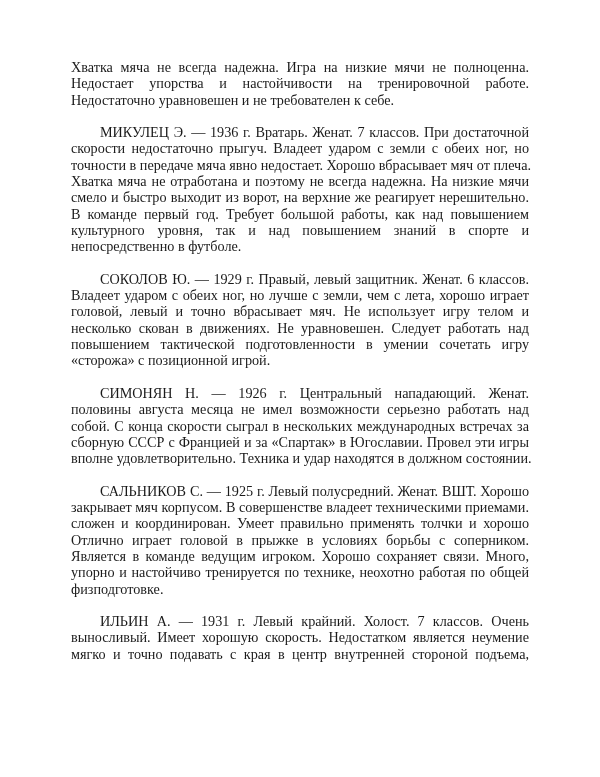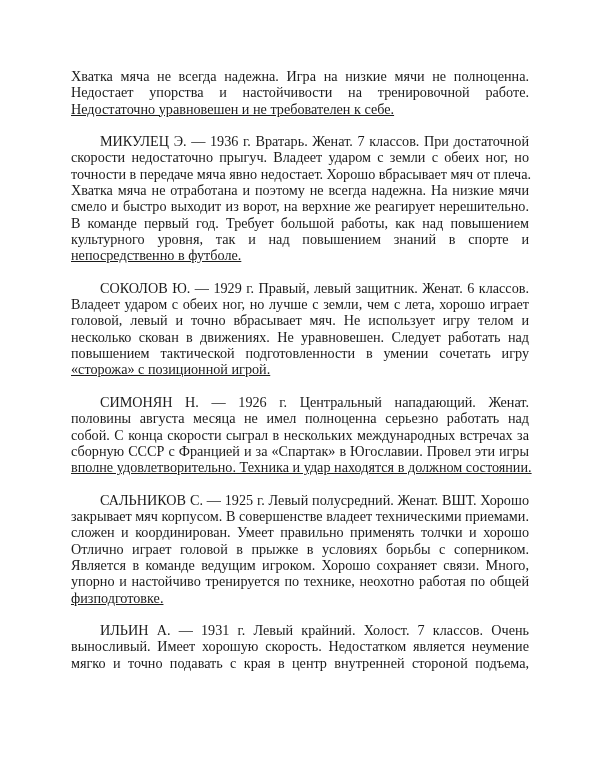--- a/index.html
+++ b/index.html
@@ -9,21 +9,21 @@
     }
     body {
       width: 600px;
       height: 777px;
       position: relative;
       overflow: hidden;
     }
     .page {
       position: absolute;
       left: 71px;
-      top: 68px;
+      top: 59px;
       width: 458px;
       font-family: "Liberation Serif", "DejaVu Serif", serif;
       font-size: 14.2px;
       line-height: 16.3px;
       color: #1a1a1a;
     }
     .para {
       margin: 0 0 16.3px 0;
     }
     .line {
@@ -32,21 +32,20 @@
       text-align: justify;
       text-align-last: justify;
       height: 16.3px;
     }
     .line.indent {
       padding-left: 29px;
       margin-top: 8px;
     }
     .line.last {
       text-align-last: left;
-      text-decoration: underline;
     }
   </style>
 </head>
 <body>
 
 <div class="page">
 
   <p class="para">
     <span class="line">Хватка мяча не всегда надежна. Игра на низкие мячи не полноценна.</span>
     <span class="line">Недостает упорства и настойчивости на тренировочной работе.</span>
@@ -68,21 +67,21 @@
     <span class="line indent">СОКОЛОВ Ю. — 1929 г. Правый, левый защитник. Женат. 6 классов.</span>
     <span class="line">Владеет ударом с обеих ног, но лучше с земли, чем с лета, хорошо играет</span>
     <span class="line">головой, левый и точно вбрасывает мяч. Не использует игру телом и</span>
     <span class="line">несколько скован в движениях. Не уравновешен. Следует работать над</span>
     <span class="line">повышением тактической подготовленности в умении сочетать игру</span>
     <span class="line last">«сторожа» с позиционной игрой.</span>
   </p>
 
   <p class="para">
     <span class="line indent">СИМОНЯН Н. — 1926 г. Центральный нападающий. Женат.</span>
-    <span class="line">половины августа месяца не имел полноценна серьезно работать над</span>
+    <span class="line">половины августа месяца не имел возможности серьезно работать над</span>
     <span class="line">собой. С конца скорости сыграл в нескольких международных встречах за</span>
     <span class="line">сборную СССР с Францией и за «Спартак» в Югославии. Провел эти игры</span>
     <span class="line last">вполне удовлетворительно. Техника и удар находятся в должном состоянии.</span>
   </p>
 
   <p class="para">
     <span class="line indent">САЛЬНИКОВ С. — 1925 г. Левый полусредний. Женат. ВШТ. Хорошо</span>
     <span class="line">закрывает мяч корпусом. В совершенстве владеет техническими приемами.</span>
     <span class="line">сложен и координирован. Умеет правильно применять толчки и хорошо</span>
     <span class="line">Отлично играет головой в прыжке в условиях борьбы с соперником.</span>

